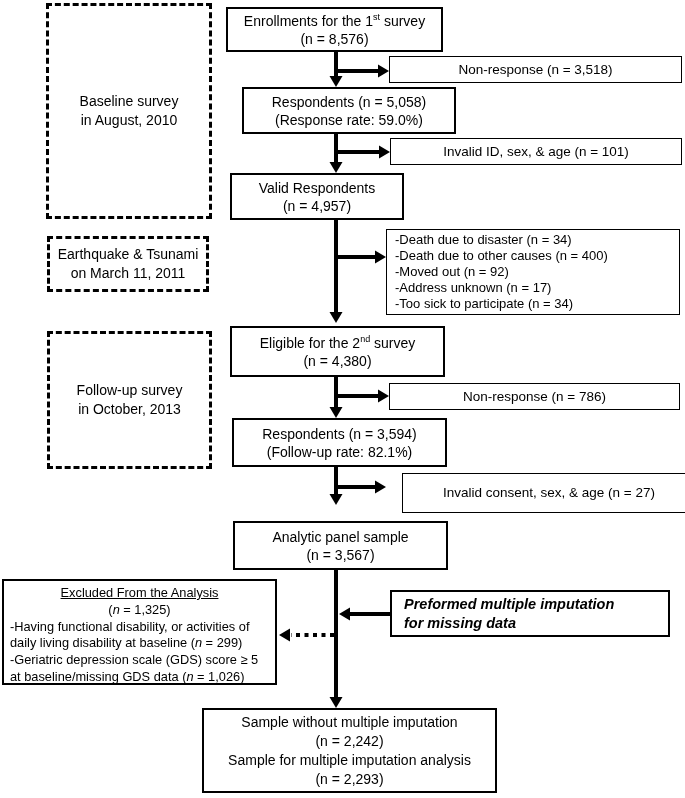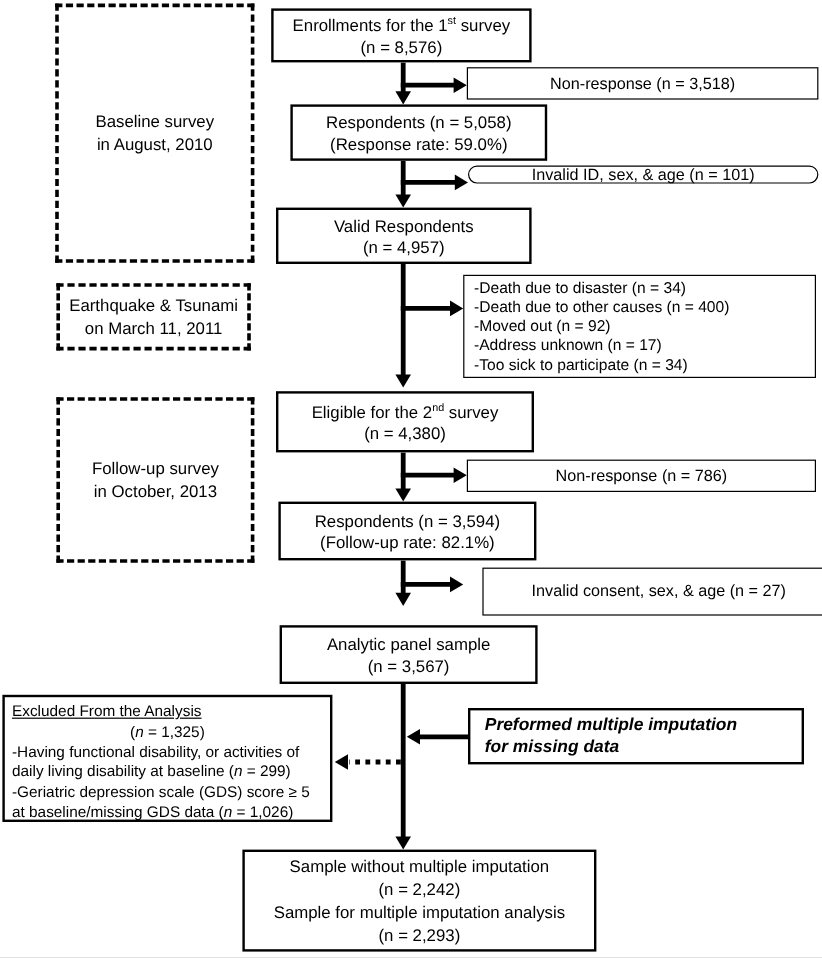--- a/index.html
+++ b/index.html
@@ -39,21 +39,21 @@
     font-size: 13px;
     line-height: 16.2px;
   }
   .excluded-box {
     display: block;
     text-align: left;
     padding: 4px 6px 2px 6px;
     font-size: 12.8px;
     line-height: 16.8px;
   }
-  .exc-title { text-align: left; text-decoration: underline; }
+  .exc-title { text-align: center; text-decoration: underline; }
   .exc-count { text-align: center; }
   .it { font-style: italic; }
   .imputation {
     align-items: flex-start;
     text-align: left;
     padding-left: 12px;
     font-weight: bold;
     font-style: italic;
     font-size: 14.5px;
     line-height: 19px;
@@ -122,21 +122,21 @@
   <div class="box thick" style="left:226px; top:7px; width:217px; height:45px;">
     <div><span>Enrollments for the 1</span><sup>st</sup><span> survey</span></div>
     <div>(n = 8,576)</div>
   </div>
 
   <div class="box thick" style="left:242px; top:87px; width:214px; height:47px;">
     <div>Respondents (n = 5,058)</div>
     <div>(Response rate: 59.0%)</div>
   </div>
 
-  <div class="box thick" style="left:230px; top:173px; width:213px; height:47px;">
+  <div class="box thick" style="left:230px; top:173px; width:174px; height:47px;">
     <div>Valid Respondents</div>
     <div>(n = 4,957)</div>
   </div>
 
   <div class="box thick" style="left:230px; top:326px; width:215px; height:51px;">
     <div><span>Eligible for the 2</span><sup>nd</sup><span> survey</span></div>
     <div>(n = 4,380)</div>
   </div>
 
   <div class="box thick" style="left:232px; top:418px; width:215px; height:49px;">
@@ -151,21 +151,21 @@
 
   <div class="box thick final-box" style="left:202px; top:708px; width:295px; height:85px;">
     <div>Sample without multiple imputation</div>
     <div>(n = 2,242)</div>
     <div>Sample for multiple imputation analysis</div>
     <div>(n = 2,293)</div>
   </div>
 
   <div class="box thin side" style="left:389px; top:56px; width:293px; height:27px;">Non-response (n = 3,518)</div>
 
-  <div class="box thin side" style="left:390px; top:138px; width:292px; height:15px;border-radius:12px;">Invalid ID, sex, &amp; age (n = 101)</div>
+  <div class="box thin side" style="left:390px; top:138px; width:292px; height:27px;">Invalid ID, sex, &amp; age (n = 101)</div>
 
   <div class="box thin attrition" style="left:386px; top:229px; width:294px; height:86px;">
 
       <div>-Death due to disaster (n = 34)</div>
 
       <div>-Death due to other causes (n = 400)</div>
 
       <div>-Moved out (n = 92)</div>
 
       <div>-Address unknown (n = 17)</div>

